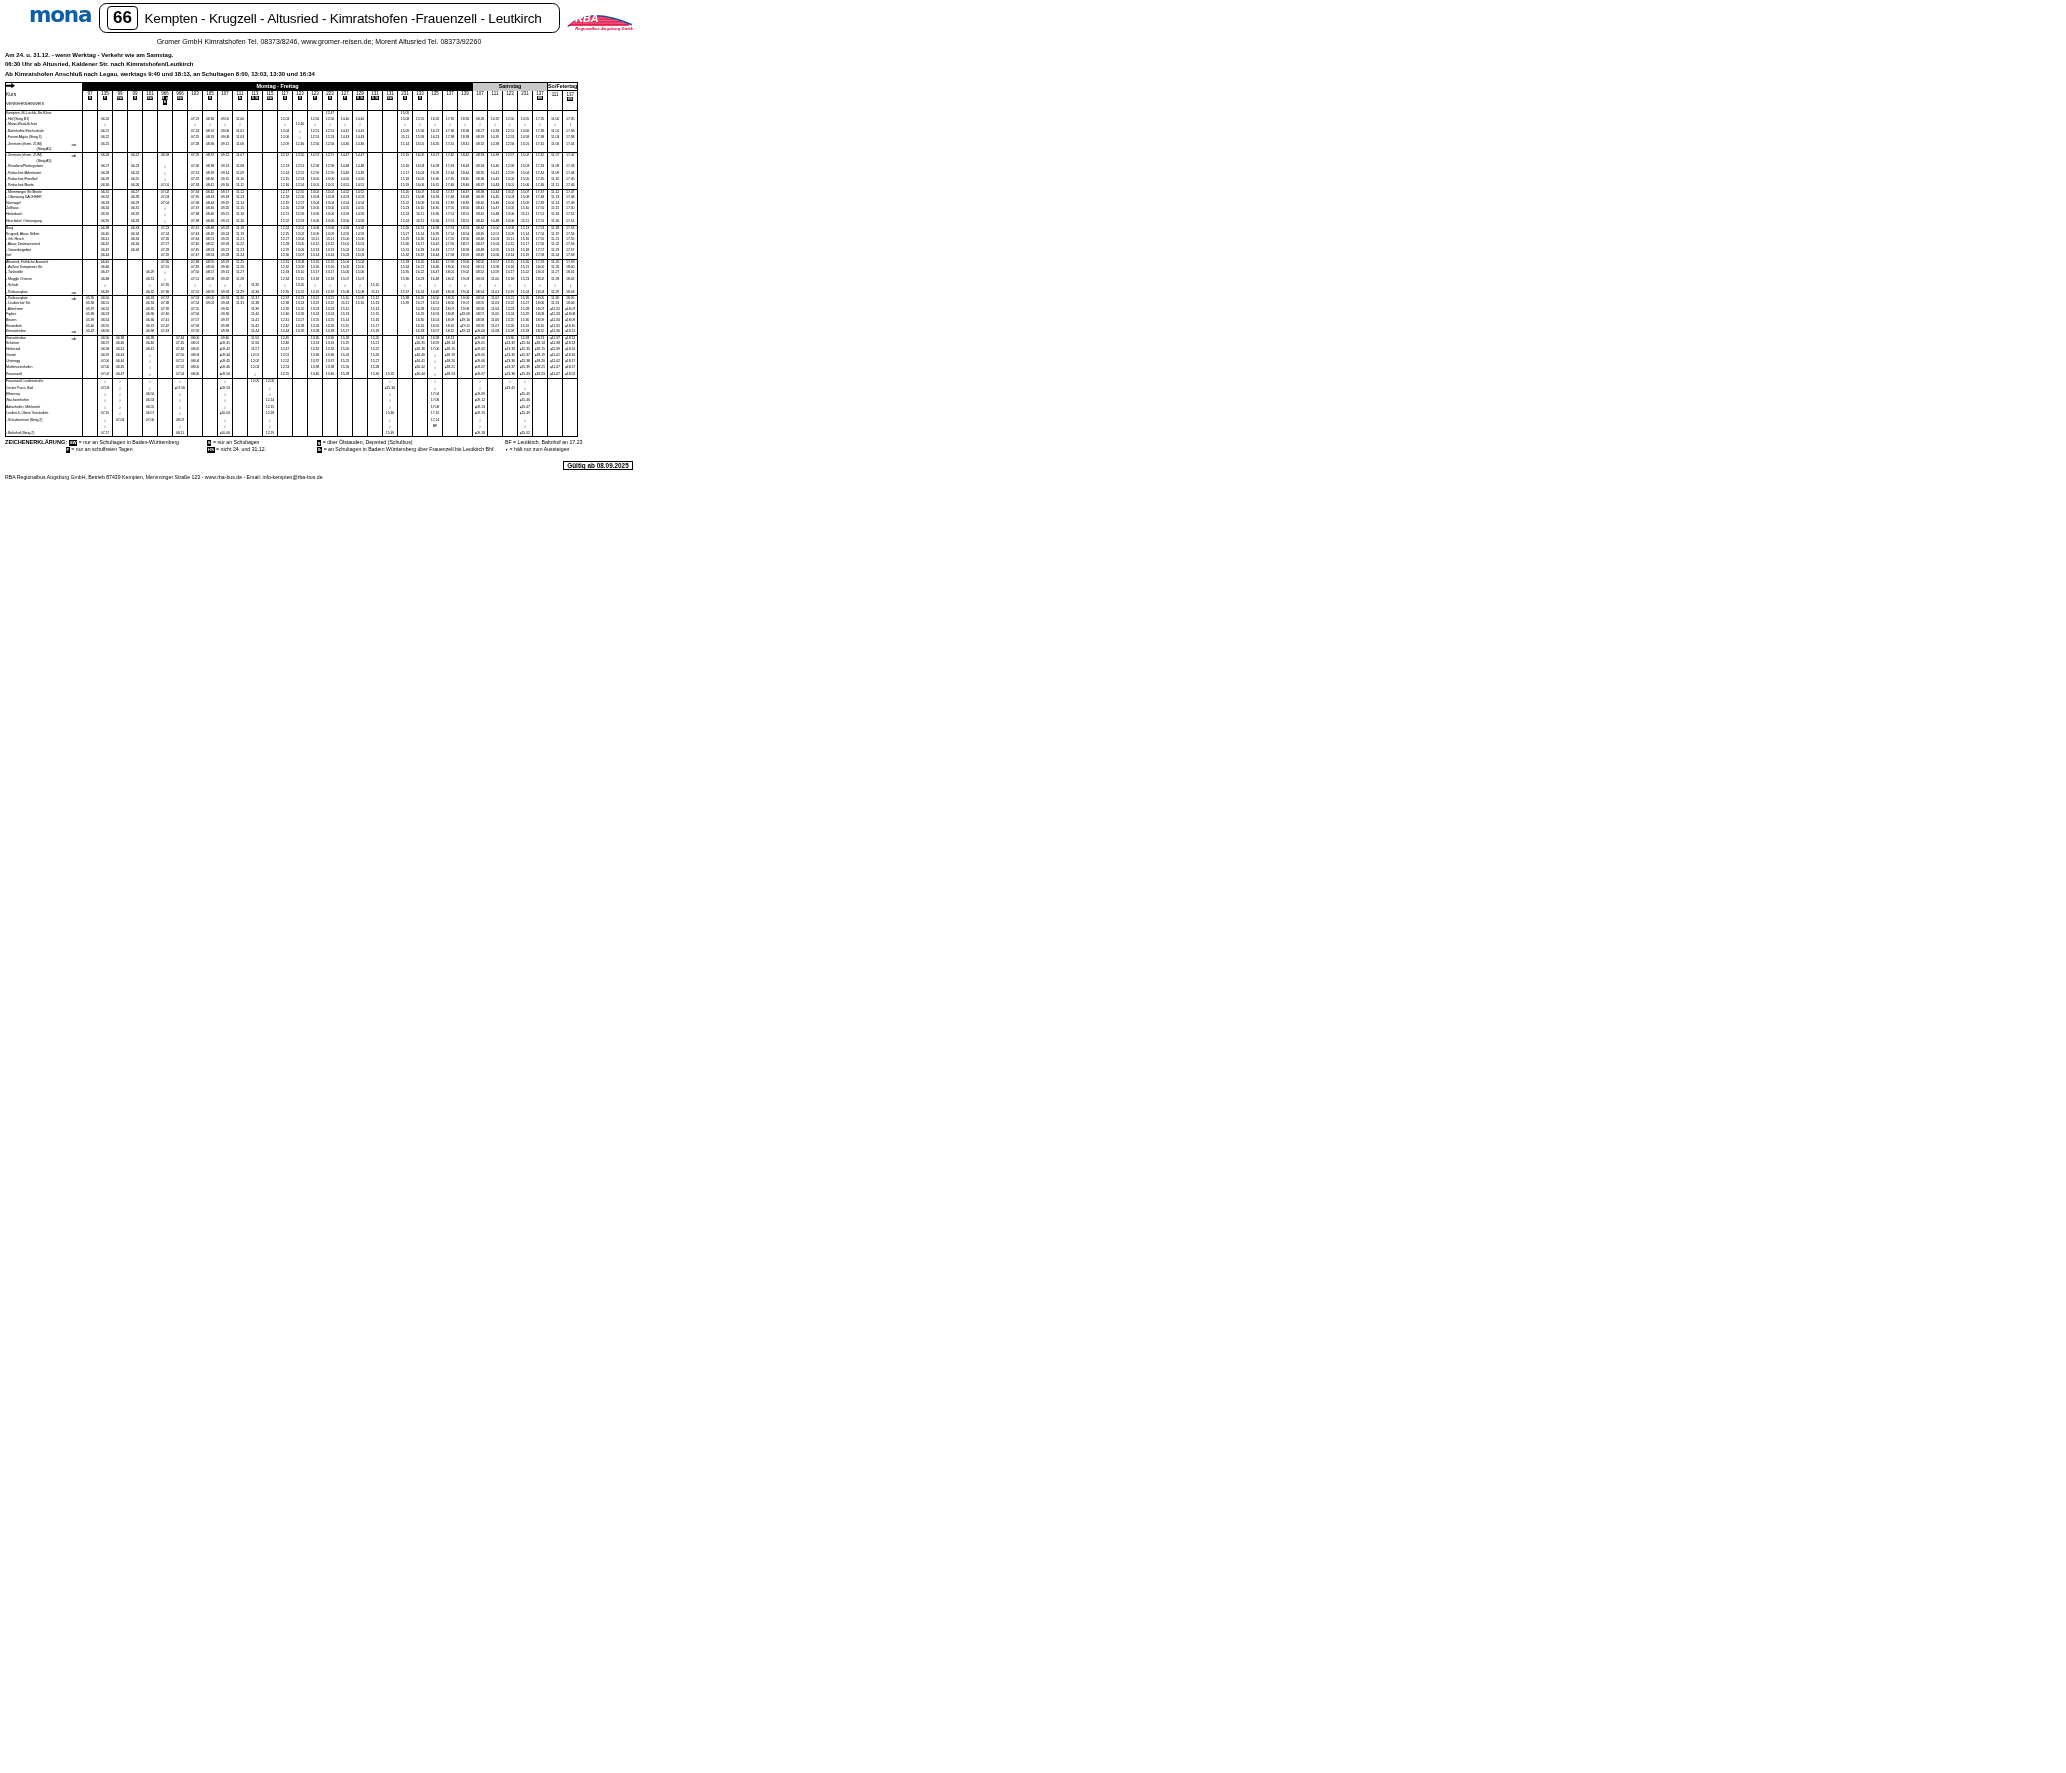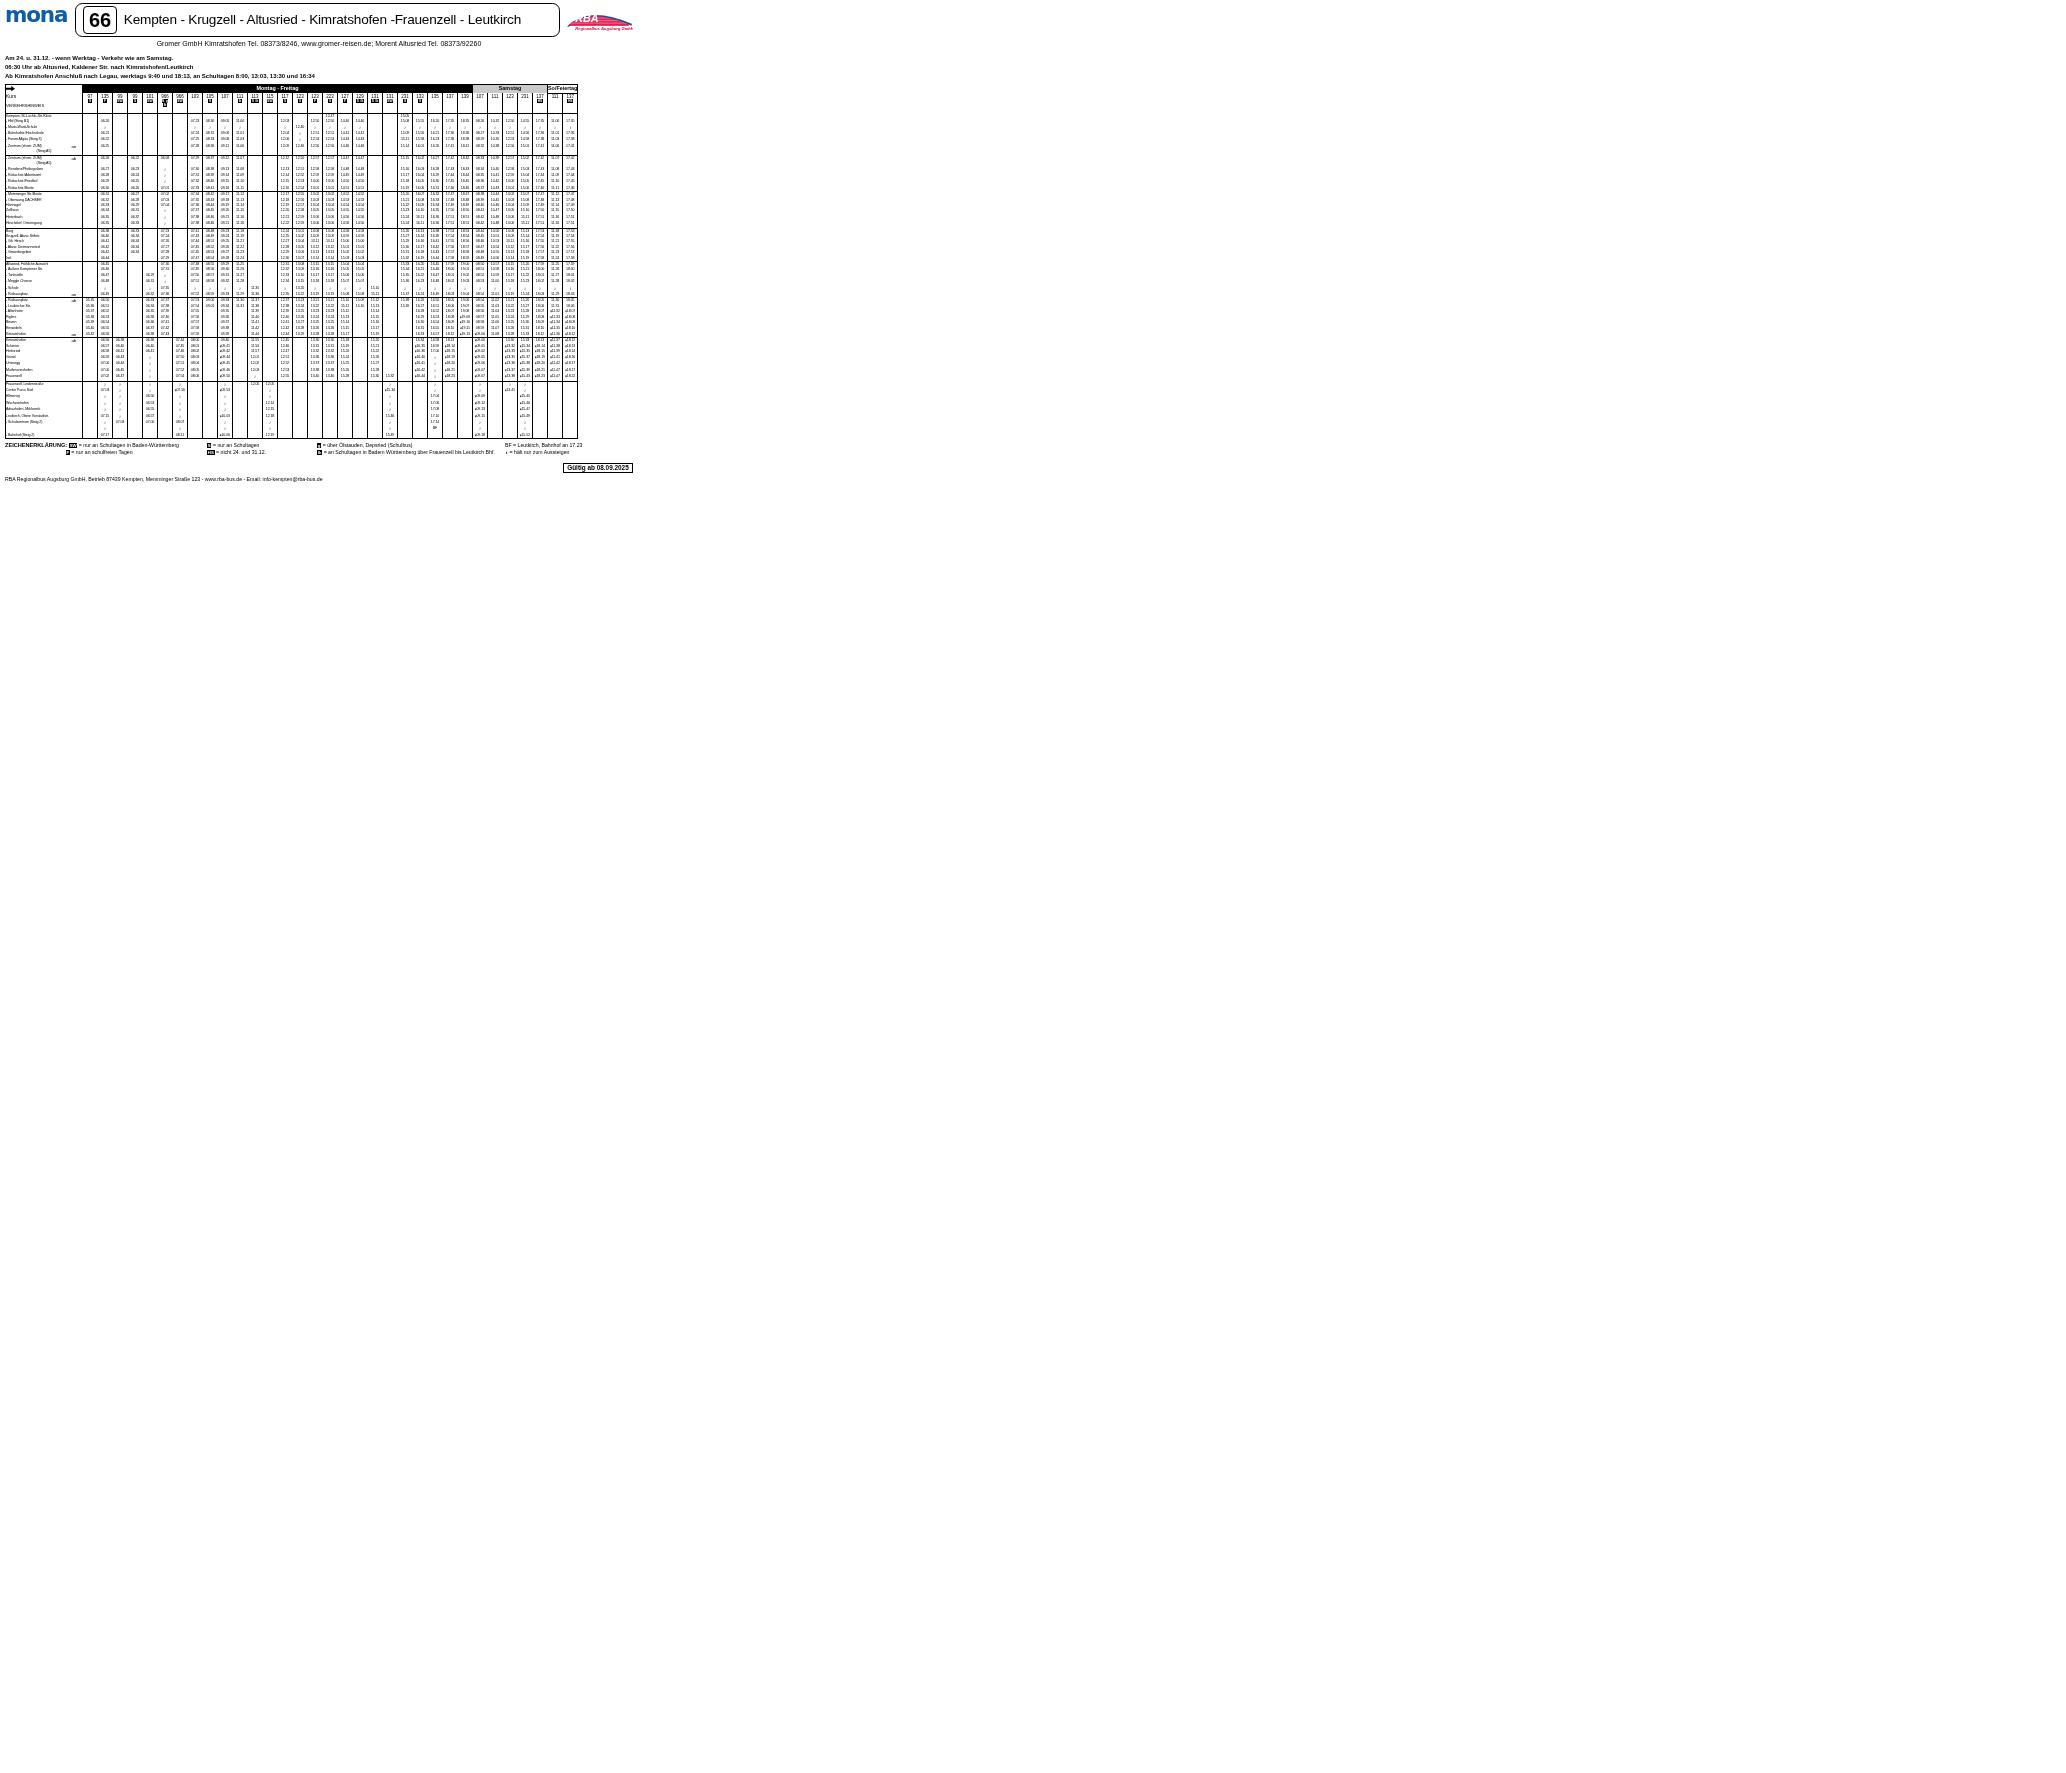--- a/index.html
+++ b/index.html
@@ -2,25 +2,25 @@
 <html style="font-size:6.6px"><head>
 <meta charset="utf-8">
 <style>
   html,body{margin:0;padding:0;background:#fff;color:#000;
     font-family:"Liberation Sans",sans-serif;}
   .page{width:638px;padding:3.3px 5px 8.3px 5px;box-sizing:border-box;}
 
   
   .hdr{display:flex;align-items:flex-start;gap:7.4px;}
   .mona{font-weight:bold;font-size:21.5px;letter-spacing:-1.2px;line-height:1;
-    color:#0d5da7;font-family:"DejaVu Sans",sans-serif;padding-top:0.8px;}
+    color:#0d5da7;font-family:"DejaVu Sans",sans-serif;padding-top:0.8px;margin-left:24px;}
   .titlebox{flex:1;display:flex;align-items:center;gap:6.6px;
     border:1.2px solid #000;border-radius:7.4px;padding:1.7px 7.4px;max-width:475px;}
   .numbox{border:1.2px solid #000;border-radius:4.1px;padding:0 5px;
-    font-size:20px;font-weight:bold;line-height:1.3;}
+    font-size:17px;font-weight:bold;line-height:1.3;}
   .bigtitle{font-size:13.6px;font-weight:normal;letter-spacing:-0.2px;white-space:nowrap;}
   .rba{margin-left:auto;text-decoration:underline;}
   .subtitle{text-align:center;font-size:7px;margin-top:3.3px;}
 
   
   .notes{margin-top:6.6px;}
   .note{font-weight:bold;font-size:6px;line-height:1.55;}
 
   
   table.tt{border-collapse:collapse;border:0.8px solid #000;margin-top:2.5px;

